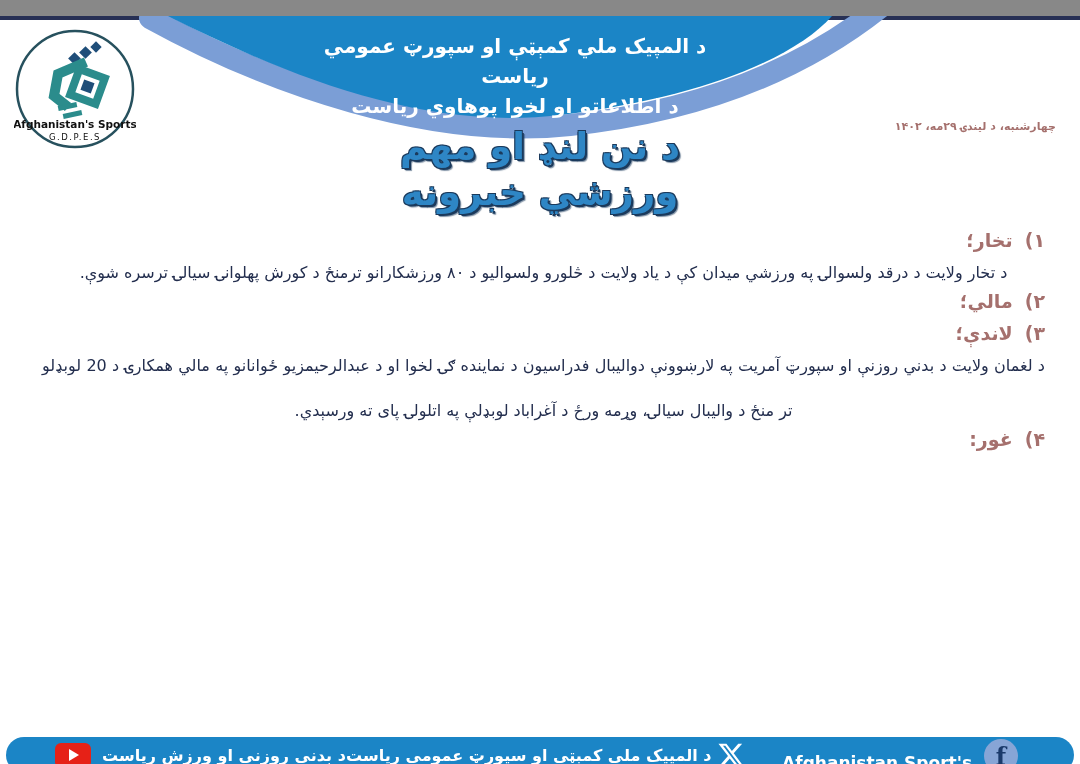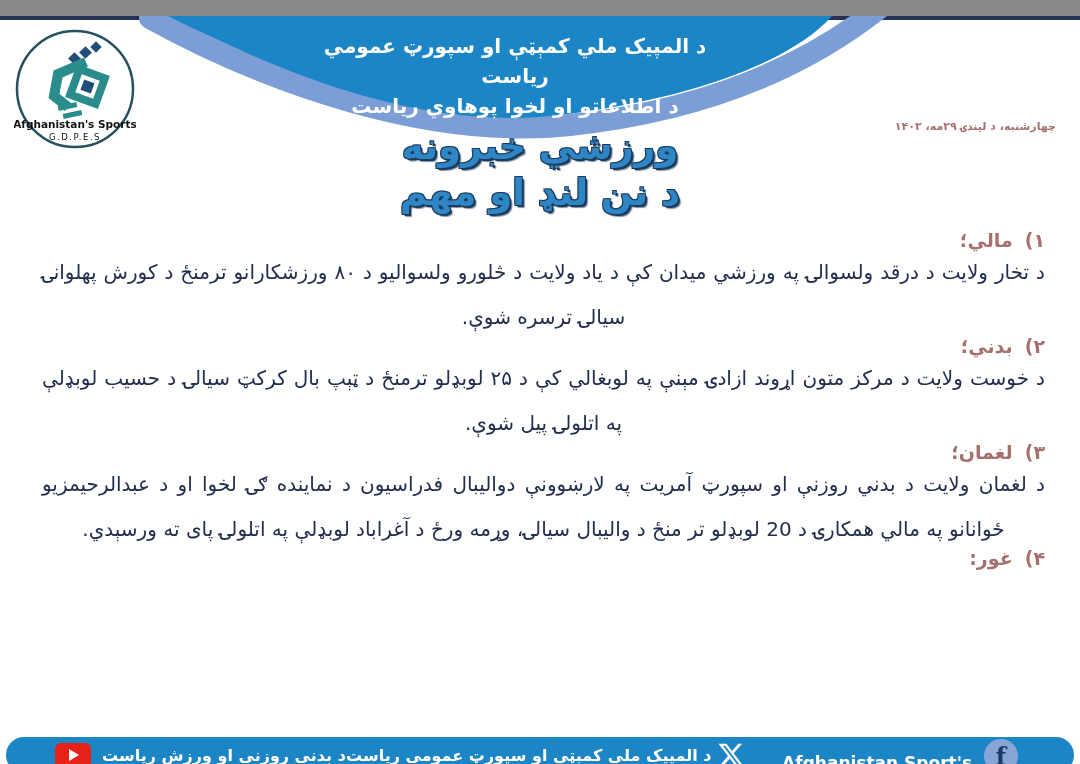--- a/index.html
+++ b/index.html
@@ -42,21 +42,21 @@
       3px 3px 1px rgba(27,58,92,.55);
   }
 
   
   .content { position:absolute; top:208px; left:42px; right:35px; }
   .sec-head {
     direction:rtl; display:flex; align-items:baseline; gap:12px;
     color:#a5706d; font-size:19px; font-weight:bold; line-height:32px;
   }
   .sec-body {
-    direction:rtl; color:#232e4e; font-size:20px; line-height:45px;
+    direction:rtl; color:#232e4e; font-size:16px; line-height:45px;
     text-align:justify; text-align-last:center;
     margin:-6px 0 -10px 0; font-weight:500;
   }
 
   
   .footer-bar {
     position:absolute; top:721px; left:6px; right:6px; height:36px;
     background:#1b85c6; border-radius:18px;
   }
   .footer-group { position:absolute; top:0; height:36px; display:flex; align-items:center; }
@@ -109,46 +109,45 @@
       <rect x="44" y="76" width="19" height="5" fill="#2b8c8c" transform="rotate(-12 53.5 78.5)"></rect>
       <rect x="49" y="84" width="19" height="5" fill="#2b8c8c" transform="rotate(-12 58.5 86.5)"></rect>
     </g>
     <text x="61" y="100" text-anchor="middle" font-size="10.5" font-weight="bold" fill="#111111" font-family="DejaVu Sans, Liberation Sans, sans-serif">Afghanistan's Sports</text>
     <text x="61" y="112" text-anchor="middle" font-size="8.5" letter-spacing="1.5" fill="#111111" font-family="DejaVu Sans, Liberation Sans, sans-serif">G.D.P.E.S</text>
   </svg>
 
   <div class="date-line">چهارشنبه، د لیندۍ ۲۹مه، ۱۴۰۲</div>
 
   <div class="main-title">
+    <div>د نن لنډ او مهم</div>
     <div>ورزشي خبرونه</div>
-    <div>د نن لنډ او مهم</div>
   </div>
 
   <div class="content">
 
     <div>
       <div class="sec-head">
         <span>۱)</span>
-        <span>مالي؛</span>
+        <span>تخار؛</span>
       </div>
       <p class="sec-body">د تخار ولایت د درقد ولسوالۍ په ورزشي میدان کې د یاد ولایت د څلورو ولسوالیو د ۸۰ ورزشکارانو ترمنځ د کورش پهلوانۍ سیالۍ ترسره شوې.</p>
     </div>
 
     <div>
       <div class="sec-head">
         <span>۲)</span>
-        <span>بدني؛</span>
+        <span>مالي؛</span>
       </div>
-      <p class="sec-body">د خوست ولایت د مرکز متون اړوند ازادۍ مېنې په لوبغالي کې د ۲۵ لوبډلو ترمنځ د ټېپ بال کرکټ سیالۍ د حسیب لوبډلې په اتلولۍ پیل شوې.</p>
     </div>
 
     <div>
       <div class="sec-head">
         <span>۳)</span>
-        <span>لغمان؛</span>
+        <span>لاندې؛</span>
       </div>
       <p class="sec-body">د لغمان ولایت د بدني روزنې او سپورټ آمریت په لارښوونې دوالیبال فدراسیون د نماینده ګۍ لخوا او د عبدالرحیمزیو ځوانانو په مالي همکارۍ د 20 لوبډلو تر منځ د والیبال سیالۍ، وړمه ورځ د آغراباد لوبډلې په اتلولۍ پای ته ورسېدي.</p>
     </div>
 
     <div>
       <div class="sec-head">
         <span>۴)</span>
         <span>غور:</span>
       </div>
     </div>

